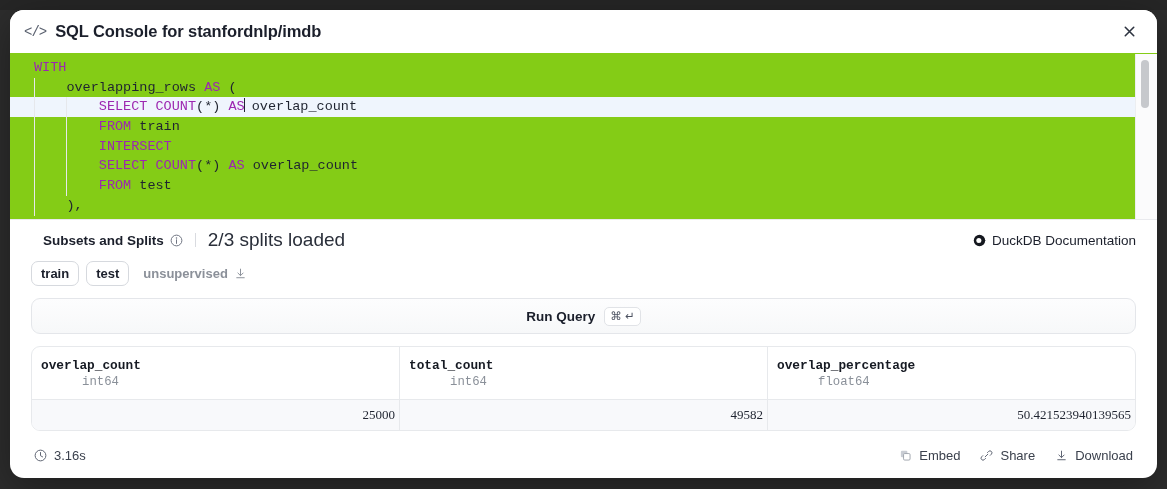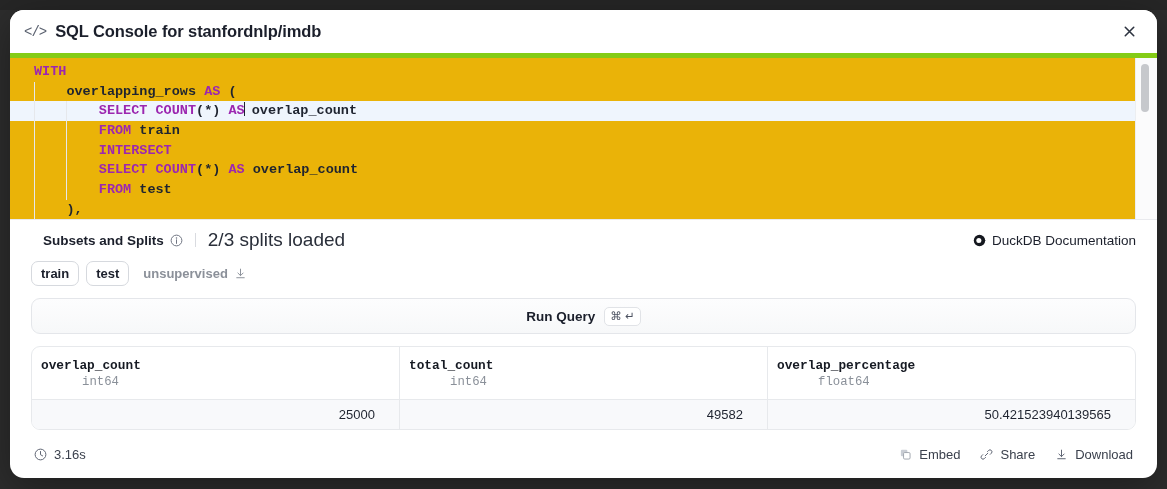--- a/index.html
+++ b/index.html
@@ -80,24 +80,23 @@
     border-radius: 6px;
     cursor: pointer;
     color: #2d3340;
   }
 
   
   .editor-wrap {
     position: relative;
     flex: 0 0 166px;
     height: 166px;
-    background: #eab308;
-    border-top: 5px solid #84cc16;
+    background: #84cc16;
+    border-top: 1px solid #84cc16;
     overflow: hidden;
-    font-weight: bold;
   }
   .editor-lines {
     position: relative;
     padding: 4px 0 0 0;
     font-family: "Liberation Mono", monospace;
     font-size: 13.5px;
     line-height: 19.7px;
     color: #1f2430;
     white-space: pre;
   }
@@ -267,24 +266,24 @@
     margin-top: 2px;
     margin-left: 41px;
   }
   .rt-row {
     display: flex;
     background: #f8f9fb;
     border-top: 1px solid #e7e9ec;
   }
   .rt-cell {
     flex: 1 1 0;
-    padding: 7px 24px 7px 9px;
+    padding: 7px 4px 7px 9px;
     border-right: 1px solid #e7e9ec;
     text-align: right;
-    font-family: Liberation Sans, sans-serif;
+    font-family: Liberation Serif, serif;
     font-size: 13px;
     color: #1f2430;
     min-width: 0;
     overflow: hidden;
     white-space: nowrap;
   }
   .rt-cell:last-child { border-right: none; }
 
   
   .results-footer {

